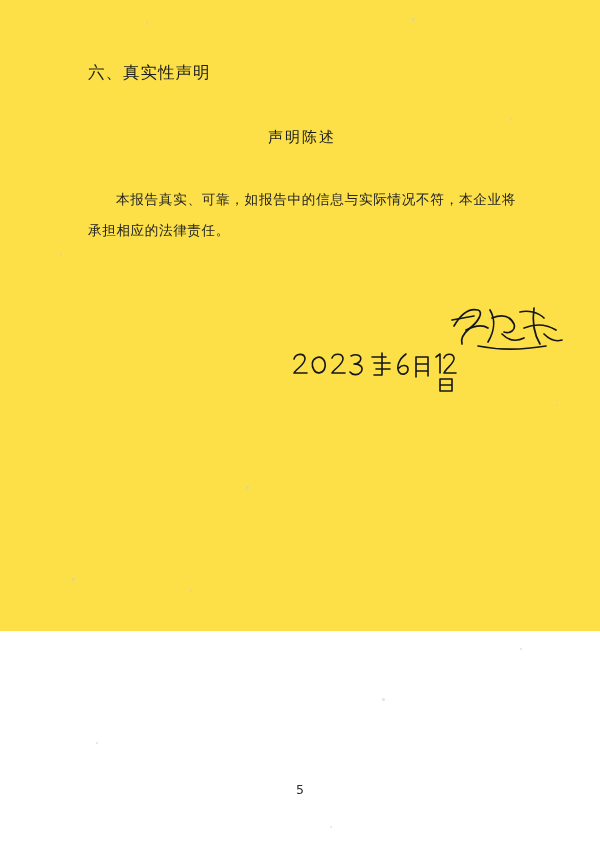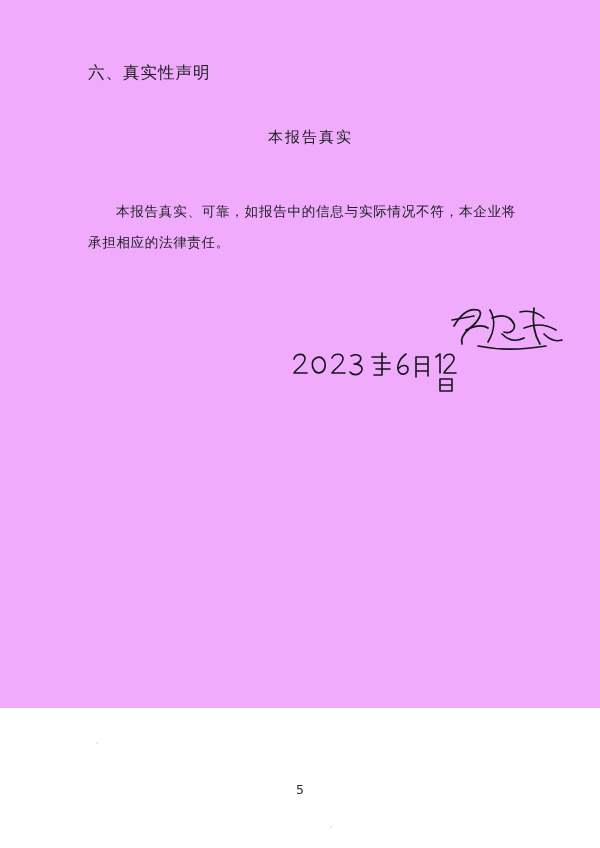--- a/index.html
+++ b/index.html
@@ -12,23 +12,23 @@
     background: #ffffff;
     font-family: "DejaVu Sans", sans-serif;
     color: #16181a;
     overflow: hidden;
     position: relative;
   }
 
   .page {
     position: relative;
     width: 600px;
-    height: 708px;
+    height: 631px;
     box-sizing: border-box;
-    background: #f0abfc;
+    background: #fde047;
   }
 
   
   .speck {
     position: absolute;
     background: #c9cbcd;
     border-radius: 50%;
     opacity: .55;
   }
 
@@ -49,21 +49,21 @@
     top: 128px;
     font-size: 15px;
     letter-spacing: 2px;
     color: #1b1d1f;
     white-space: nowrap;
   }
 
   .body-paragraph {
     position: absolute;
     left: 88px;
-    top: 196px;
+    top: 184px;
     width: 428px;
     font-size: 13.6px;
     line-height: 31px;
     text-align: justify;
     text-indent: 28px;
     color: #212325;
     letter-spacing: .6px;
   }
 
   .signature-block {
@@ -133,21 +133,21 @@
   <div class="speck" style="left:246px; top:486px; width:3px; height:3px;"></div>
   <div class="speck" style="left:72px; top:578px; width:3px; height:3px;"></div>
   <div class="speck" style="left:190px; top:590px; width:2px; height:2px;"></div>
   <div class="speck" style="left:382px; top:698px; width:3px; height:3px;"></div>
   <div class="speck" style="left:96px; top:742px; width:2px; height:2px;"></div>
   <div class="speck" style="left:520px; top:648px; width:2px; height:2px;"></div>
   <div class="speck" style="left:330px; top:826px; width:2px; height:2px;"></div>
 
   <div class="section-heading">六、真实性声明</div>
 
-  <div class="subtitle">本报告真实</div>
+  <div class="subtitle">声明陈述</div>
 
   <div class="body-paragraph">本报告真实、可靠，如报告中的信息与实际情况不符，本企业将承担相应的法律责任。</div>
 
 
   <svg class="ink-signature" viewBox="0 0 120 58" aria-hidden="true">
     <g fill="none" stroke="#14161a" stroke-width="1.7" stroke-linecap="round" stroke-linejoin="round">
       <path d="M6,26 C14,12 22,8 30,10 C36,12 30,22 22,28 C16,33 12,38 14,44"></path>
       <path d="M4,20 L26,16"></path>
       <path d="M18,30 C26,26 34,24 40,28"></path>
       <path d="M42,10 C48,20 46,32 40,42"></path>

